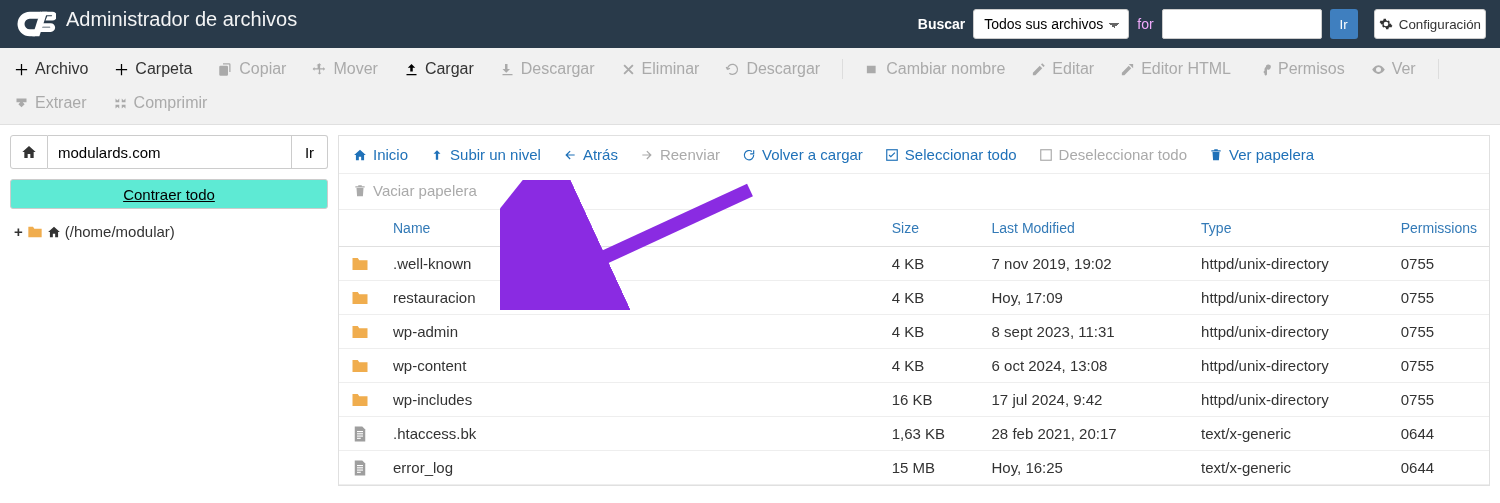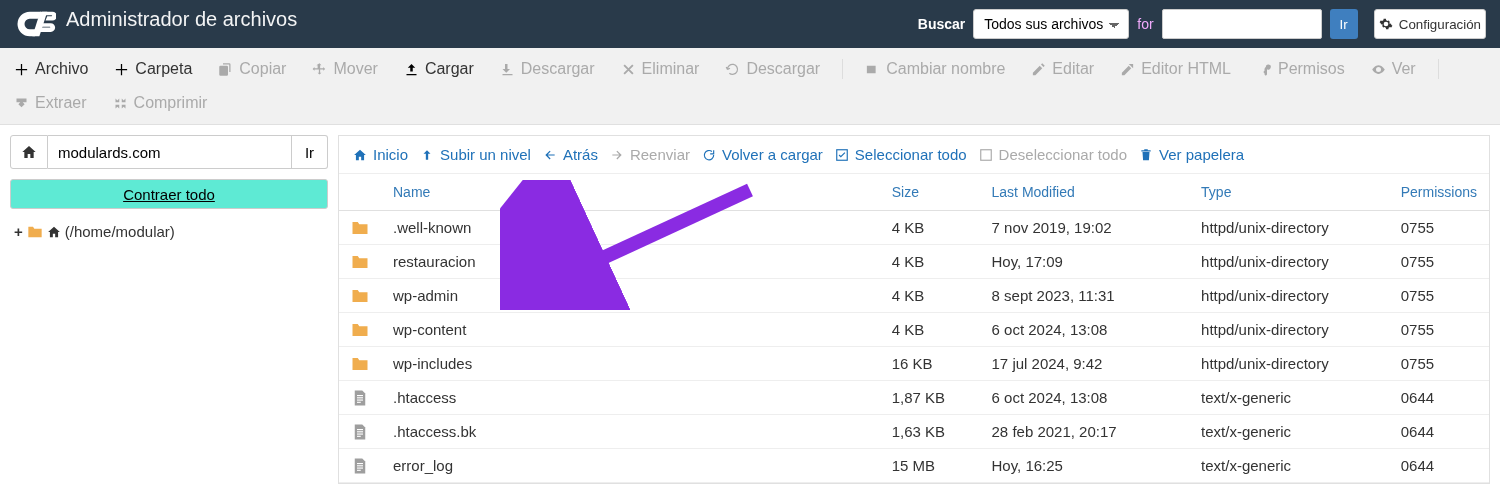--- a/index.html
+++ b/index.html
@@ -33,21 +33,21 @@
   .home-btn { border: 1px solid #ccc; background: #fff; width: 38px; height: 34px; display: flex; align-items: center; justify-content: center; border-radius: 3px 0 0 3px; cursor: pointer; }
   .path-input { flex: 1; border: 1px solid #ccc; border-left: none; height: 34px; padding: 0 10px; font-size: 15px; }
   .path-go { border: 1px solid #ccc; border-left: none; background: #fff; width: 36px; height: 34px; border-radius: 0 3px 3px 0; cursor: pointer; font-size: 15px; }
   .collapse-btn { width: 100%; border: 1px solid #ccc; background: #5eead4; height: 30px; border-radius: 3px; cursor: pointer; font-size: 15px; text-decoration: underline; }
   .tree { margin-top: 14px; padding-left: 4px; }
   .tree-item { display: flex; align-items: center; gap: 4px; cursor: pointer; font-size: 15px; }
   .tree-plus { font-weight: bold; color: #333; }
   .folder-icon { color: #f0ad4e; }
 
   .content { flex: 1; border: 1px solid #e0e0e0; margin: 10px 10px 0 0; display: flex; flex-direction: column; min-width: 0; }
-  .content-actions { display: flex; flex-wrap: wrap; gap: 12px; padding: 10px 14px; border-bottom: 1px solid #eee; align-items: center; }
+  .content-actions { display: flex; flex-wrap: wrap; gap: 22px; padding: 10px 14px; border-bottom: 1px solid #eee; align-items: center; }
   .action { display: inline-flex; align-items: center; gap: 6px; cursor: pointer; color: #1f71b8; font-size: 15px; }
   .action.muted { color: #aaa; cursor: default; }
   .action svg { width: 14px; height: 14px; }
   .content-actions2 { padding: 8px 14px; border-bottom: 1px solid #eee; }
 
   .table-wrap { flex: 1; overflow: auto; }
   table { width: 100%; border-collapse: collapse; }
   thead th { text-align: left; font-weight: 400; color: #337ab7; padding: 10px 12px; border-bottom: 1px solid #e0e0e0; background: #fff; font-size: 14px; cursor: pointer; }
   thead th:first-child { width: 40px; }
   tbody td { padding: 7px 12px; border-bottom: 1px solid #eee; font-size: 15px; }
@@ -292,20 +292,28 @@
           </svg>
           <span>Deseleccionar todo</span>
         </span>
       <span class="action">
           <svg viewBox="0 0 24 24">
             <path fill="#1f71b8" d="M6 7h12l-1 14H7zM4 4h16v2H4zM9 2h6v2H9z"></path>
           </svg>
           <span>Ver papelera</span>
         </span>
     </div>
+    <div class="content-actions2">
+      <span class="action muted">
+          <svg viewBox="0 0 24 24">
+            <path fill="#aaa" d="M6 7h12l-1 14H7zM4 4h16v2H4zM9 2h6v2H9z"></path>
+          </svg>
+          <span>Vaciar papelera</span>
+        </span>
+    </div>
 
     <div class="table-wrap">
       <table>
         <thead>
           <tr>
             <th></th>
             <th class="col-name">Name</th>
             <th class="col-size">Size</th>
             <th class="col-mod">Last Modified</th>
             <th class="col-type">Type</th>
@@ -364,34 +372,20 @@
               <td>0755</td>
             </tr>
             <tr>
               <td><svg class="row-icon" viewBox="0 0 24 24">
                   <path class="fileic" d="M5 2h10l4 4v16H5z"></path>
                   <rect x="8" y="8" width="8" height="1.5" fill="#fff"></rect>
                   <rect x="8" y="11" width="8" height="1.5" fill="#fff"></rect>
                   <rect x="8" y="14" width="8" height="1.5" fill="#fff"></rect>
                   <rect x="8" y="17" width="5" height="1.5" fill="#fff"></rect>
                 </svg></td>
-              <td>.htaccess</td>
-              <td>1,87 KB</td>
-              <td>6 oct 2024, 13:08</td>
-              <td>text/x-generic</td>
-              <td>0644</td>
-            </tr>
-            <tr>
-              <td><svg class="row-icon" viewBox="0 0 24 24">
-                  <path class="fileic" d="M5 2h10l4 4v16H5z"></path>
-                  <rect x="8" y="8" width="8" height="1.5" fill="#fff"></rect>
-                  <rect x="8" y="11" width="8" height="1.5" fill="#fff"></rect>
-                  <rect x="8" y="14" width="8" height="1.5" fill="#fff"></rect>
-                  <rect x="8" y="17" width="5" height="1.5" fill="#fff"></rect>
-                </svg></td>
               <td>.htaccess.bk</td>
               <td>1,63 KB</td>
               <td>28 feb 2021, 20:17</td>
               <td>text/x-generic</td>
               <td>0644</td>
             </tr>
             <tr>
               <td><svg class="row-icon" viewBox="0 0 24 24">
                   <path class="fileic" d="M5 2h10l4 4v16H5z"></path>
                   <rect x="8" y="8" width="8" height="1.5" fill="#fff"></rect>

